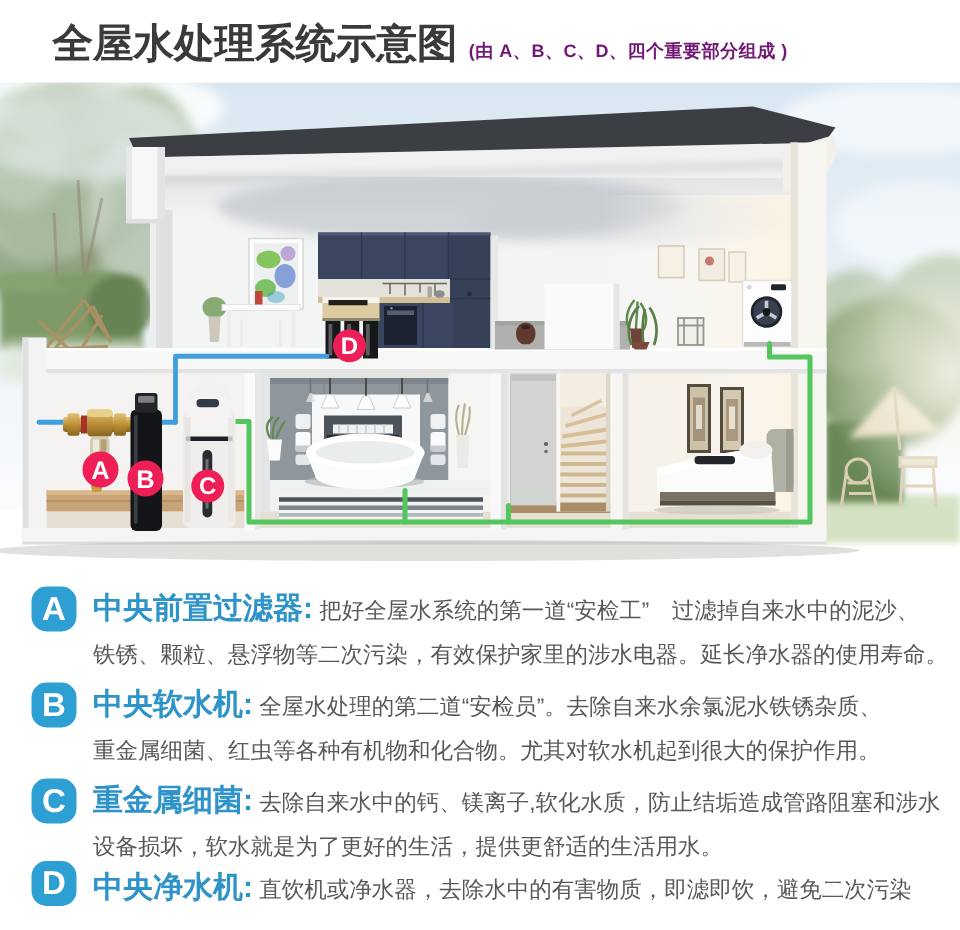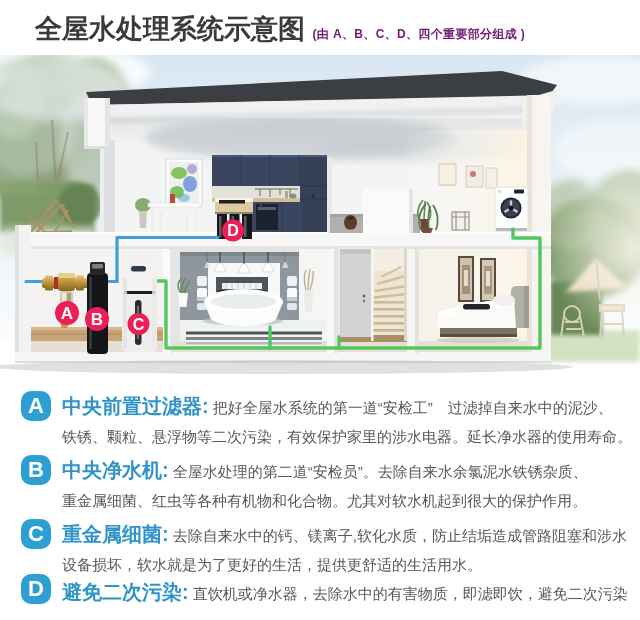--- a/index.html
+++ b/index.html
@@ -473,21 +473,21 @@
       <text x="233" y="236" text-anchor="middle" font-size="16" font-weight="bold" fill="#ffffff">D</text>
     </g>
 </svg>
 
 <div class="badge" style="top:391px;">A</div>
 
 <div class="sec" style="top:392px;"><span class="t">中央前置过滤器:</span> 把好全屋水系统的第一道“安检工”　过滤掉自来水中的泥沙、<br>铁锈、颗粒、悬浮物等二次污染，有效保护家里的涉水电器。延长净水器的使用寿命。</div>
 
 <div class="badge" style="top:455px;">B</div>
 
-<div class="sec" style="top:456px;"><span class="t">中央净水机:</span> 全屋水处理的第二道“安检员”。去除自来水余氯泥水铁锈杂质、<br>重金属细菌、红虫等各种有机物和化合物。尤其对软水机起到很大的保护作用。</div>
+<div class="sec" style="top:456px;"><span class="t">中央软水机:</span> 全屋水处理的第二道“安检员”。去除自来水余氯泥水铁锈杂质、<br>重金属细菌、红虫等各种有机物和化合物。尤其对软水机起到很大的保护作用。</div>
 
 <div class="badge" style="top:519px;">C</div>
 
 <div class="sec" style="top:520px;"><span class="t">重金属细菌:</span> 去除自来水中的钙、镁离子,软化水质，防止结垢造成管路阻塞和涉水<br>设备损坏，软水就是为了更好的生活，提供更舒适的生活用水。</div>
 
 <div class="badge" style="top:574px;">D</div>
 
-<div class="sec" style="top:578px;"><span class="t">避免二次污染:</span> 直饮机或净水器，去除水中的有害物质，即滤即饮，避免二次污染</div>
+<div class="sec" style="top:578px;"><span class="t">中央净水机:</span> 直饮机或净水器，去除水中的有害物质，即滤即饮，避免二次污染</div>
 
 </body></html>

